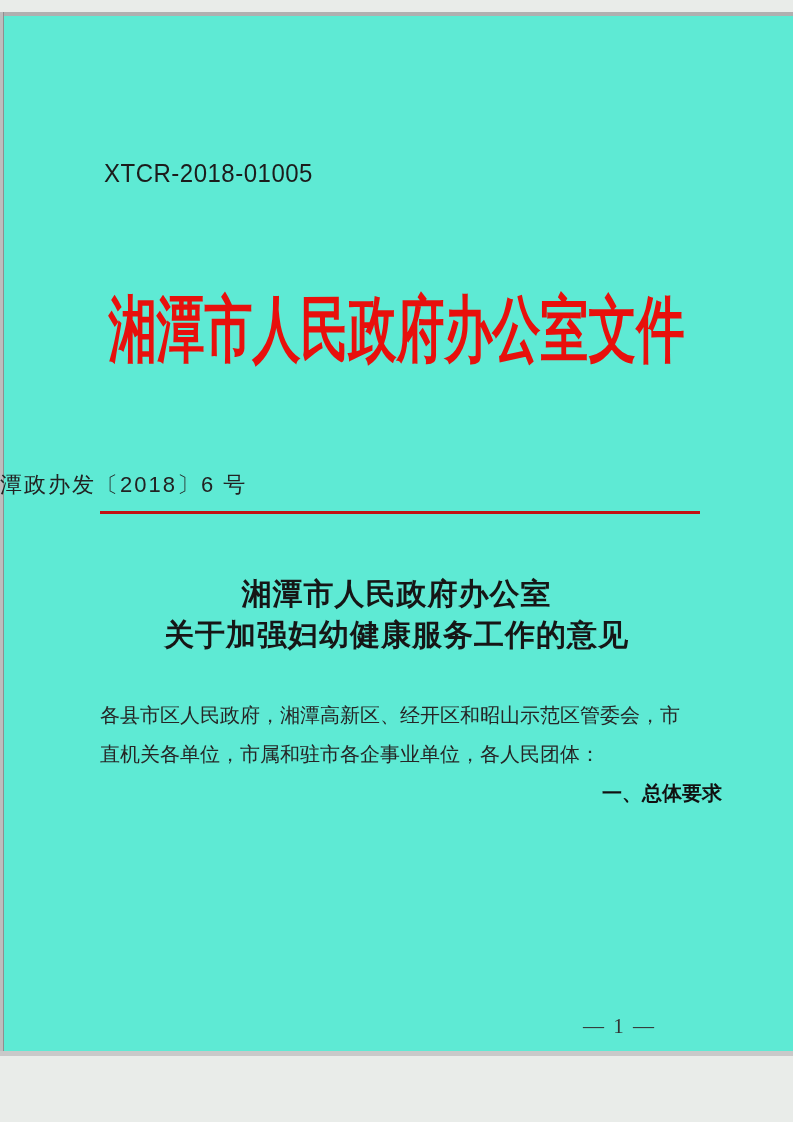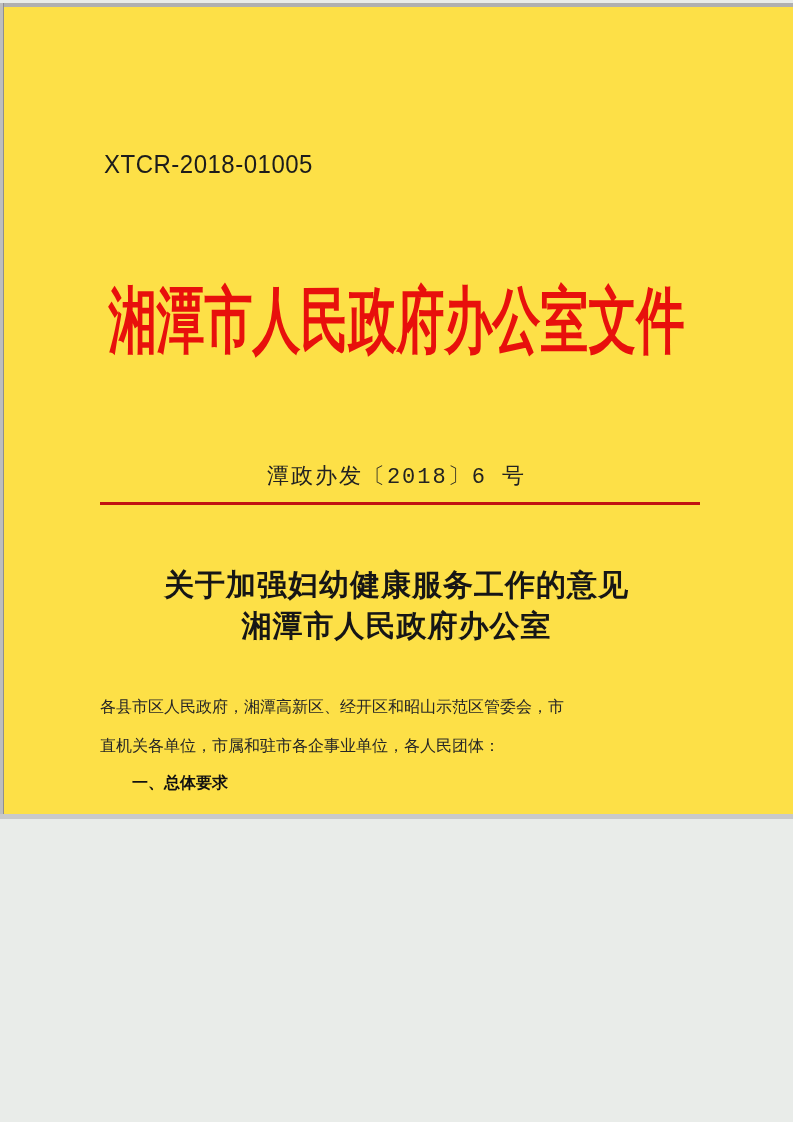--- a/index.html
+++ b/index.html
@@ -4,24 +4,24 @@
 <style>
   html, body {
     margin: 0;
     padding: 0;
     background: #e9ece9;
     font-family: "Liberation Serif", serif;
   }
   .page {
     position: relative;
     width: 793px;
-    height: 816px;
-    background: #fde047;
+    height: 1044px;
+    background: #5eead4;
     overflow: hidden;
-    margin: 3px auto;
+    margin: 12px auto;
   }
   
   .scan-edge-top {
     position: absolute; top: 0; left: 0; width: 793px; height: 4px;
     background: #b0b0b0;
   }
   .scan-edge-left {
     position: absolute; top: 0; left: 0; width: 3px; height: 1122px;
     background: #bdbdbd; border-right: 1px solid #8f8f8f;
   }
@@ -38,51 +38,51 @@
   .banner-title {
     position: absolute; top: 262px; left: 0; width: 793px; height: 112px;
     display: flex; align-items: center; justify-content: center;
     font-family: "Liberation Serif", serif;
     font-size: 48px; font-weight: 700; color: #e8100c;
     transform: scaleY(1.5); transform-origin: center center;
     white-space: nowrap;
   }
   .doc-number {
     position: absolute; top: 458px; left: 0; width: 793px;
-    text-align: center;
-    font-family: Liberation Mono, monospace;
+    font-family: Liberation Sans, sans-serif;
     font-size: 22px; color: #222222; letter-spacing: 2px;
   }
   .red-rule {
     position: absolute; top: 499px; left: 100px; width: 600px; height: 3px;
     background: #c11212;
   }
   .doc-title {
     position: absolute; top: 561px; left: 0; width: 793px;
     text-align: center;
     font-family: "Liberation Serif", serif;
     font-size: 30px; font-weight: 700; color: #161616;
     line-height: 41px; letter-spacing: 1px;
   }
   .body-text {
     position: absolute; top: 684px; left: 100px; width: 622px;
     font-family: "Liberation Serif", serif;
-    font-size: 16px; color: #262626;
+    font-size: 20px; color: #262626;
     line-height: 39px;
   }
   .body-text p {
     margin: 0;
     white-space: pre-line;
   }
   .indent { text-indent: 2em; }
   .section-heading {
-    font-family: Liberation Mono, monospace;
+    font-family: Liberation Serif, serif;
     font-weight: 700; color: #111111;
     text-indent: 2em;
     margin: 0;
+    text-align: right;
   }
   .bold-lead { font-weight: 700; }
   .page-number {
     position: absolute; top: 1002px; left: 583px;
     font-family: "Liberation Serif", serif;
     font-size: 21px; color: #333333; letter-spacing: 2px;
     white-space: nowrap;
   }
 </style>
 </head>
@@ -96,22 +96,22 @@
 
   <div class="doc-code">XTCR-2018-01005</div>
 
   <div class="banner-title">湘潭市人民政府办公室文件</div>
 
   <div class="doc-number">潭政办发〔2018〕6 号</div>
 
   <div class="red-rule"></div>
 
   <div class="doc-title">
+    <div>湘潭市人民政府办公室</div>
     <div>关于加强妇幼健康服务工作的意见</div>
-    <div>湘潭市人民政府办公室</div>
   </div>
 
   <div class="body-text">
     <p>各县市区人民政府，湘潭高新区、经开区和昭山示范区管委会，市
 直机关各单位，市属和驻市各企事业单位，各人民团体：</p>
     <p class="section-heading">一、总体要求</p>
   </div>
 
   <div class="page-number">— 1 —</div>
 

